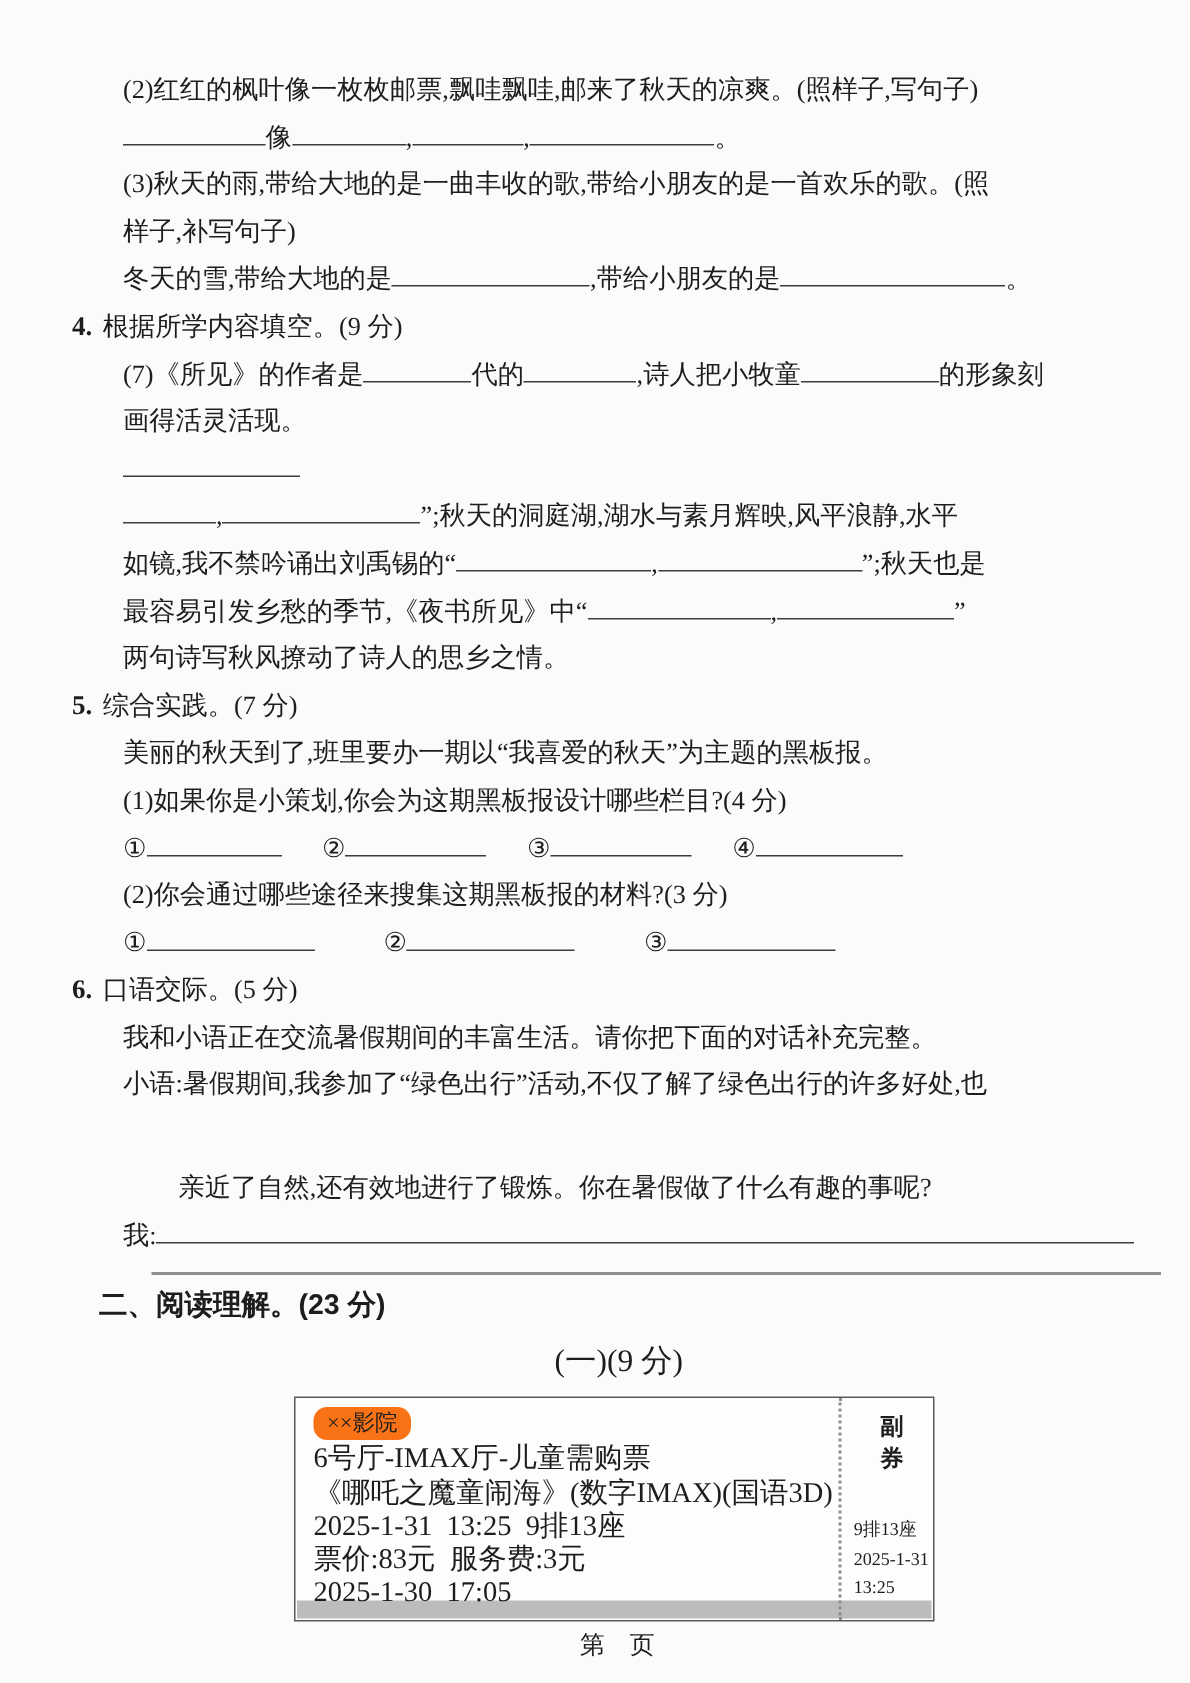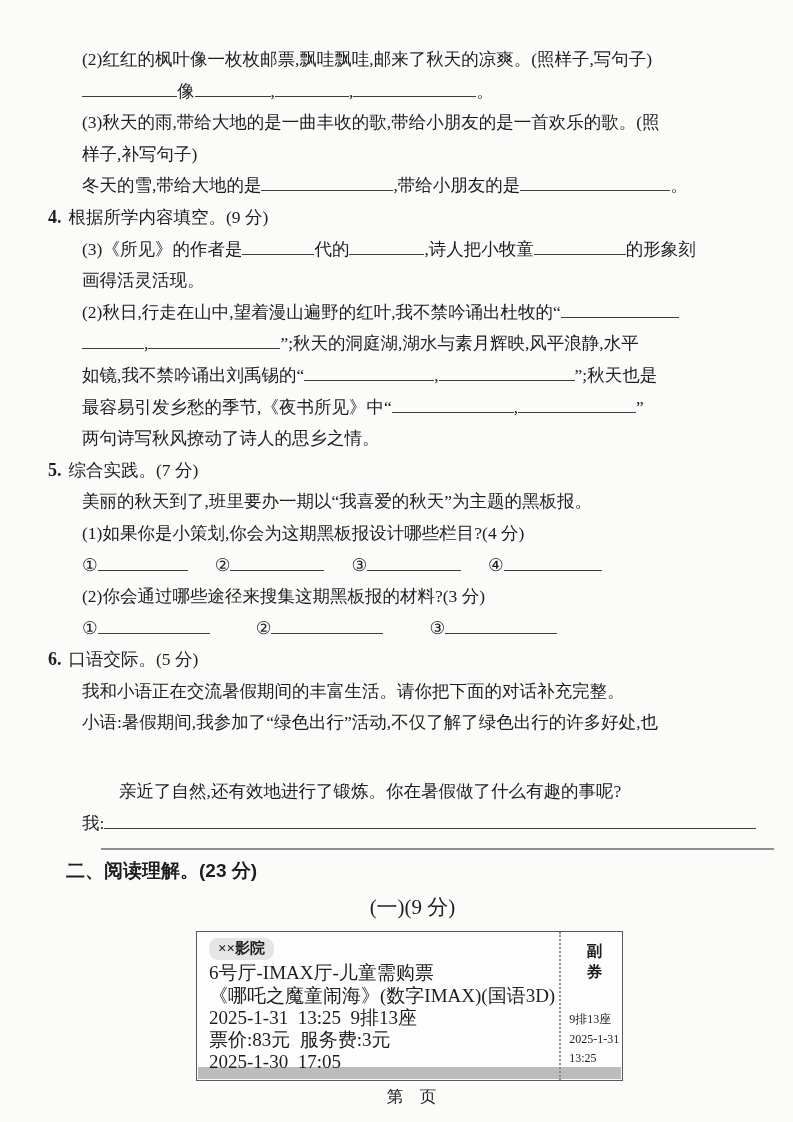--- a/index.html
+++ b/index.html
@@ -57,24 +57,24 @@
     border-left:2px dotted #8d8d8d;
     position:relative; z-index:2;
     padding:9px 2px 0 8px;
   }
   .t-bar {
     position:absolute; left:1px; right:1px; bottom:1px;
     height:12px; background:#bcbcbc; z-index:1;
   }
   .cinema-pill {
     display:inline-block;
-    background:#e5e5e5;
+    background:#f97316;
     border-radius:9px;
     padding:1px 9px 2px 9px;
-    font-weight:bold;
+    font-weight:normal;
     font-size:15px;
     margin-bottom:2px;
   }
   .t-line { font-size:19px; line-height:22.3px; white-space:pre; }
   .stub-title { font-weight:bold; font-size:15.5px; text-align:center; letter-spacing:5px; padding-left:5px; }
   .stub-lines { margin-top:27px; }
   .stub-line { font-size:12px; line-height:19.5px; white-space:nowrap; }
 
   .footer {
     position:absolute; top:1086px; left:15px; width:100%;
@@ -104,27 +104,27 @@
       <span>样子,补写句子)</span>
     </div>
     <div class="ln">
       <span>冬天的雪,带给大地的是</span><span class="blank" style="width:132px"></span><span>,带给小朋友的是</span><span class="blank" style="width:150px"></span><span>。</span>
     </div>
 
     <div class="ln ln-q">
       <span class="qn">4.</span><span>根据所学内容填空。(9 分)</span>
     </div>
     <div class="ln">
-      <span>(3)《所见》的作者是</span><span class="blank" style="width:72px"></span><span>代的</span><span class="blank" style="width:75px"></span><span>,诗人把小牧童</span><span class="blank" style="width:92px"></span><span>的形象刻</span>
+      <span>(7)《所见》的作者是</span><span class="blank" style="width:72px"></span><span>代的</span><span class="blank" style="width:75px"></span><span>,诗人把小牧童</span><span class="blank" style="width:92px"></span><span>的形象刻</span>
     </div>
     <div class="ln">
       <span>画得活灵活现。</span>
     </div>
     <div class="ln">
-      <span>(2)秋日,行走在山中,望着漫山遍野的红叶,我不禁吟诵出杜牧的“</span><span class="blank" style="width:118px"></span>
+      <span class="blank" style="width:118px"></span>
     </div>
     <div class="ln">
       <span class="blank" style="width:62px"></span><span>,</span><span class="blank" style="width:132px"></span><span>”;秋天的洞庭湖,湖水与素月辉映,风平浪静,水平</span>
     </div>
     <div class="ln">
       <span>如镜,我不禁吟诵出刘禹锡的“</span><span class="blank" style="width:130px"></span><span>,</span><span class="blank" style="width:136px"></span><span>”;秋天也是</span>
     </div>
     <div class="ln">
       <span>最容易引发乡愁的季节,《夜书所见》中“</span><span class="blank" style="width:122px"></span><span>,</span><span class="blank" style="width:118px"></span><span>”</span>
     </div>

